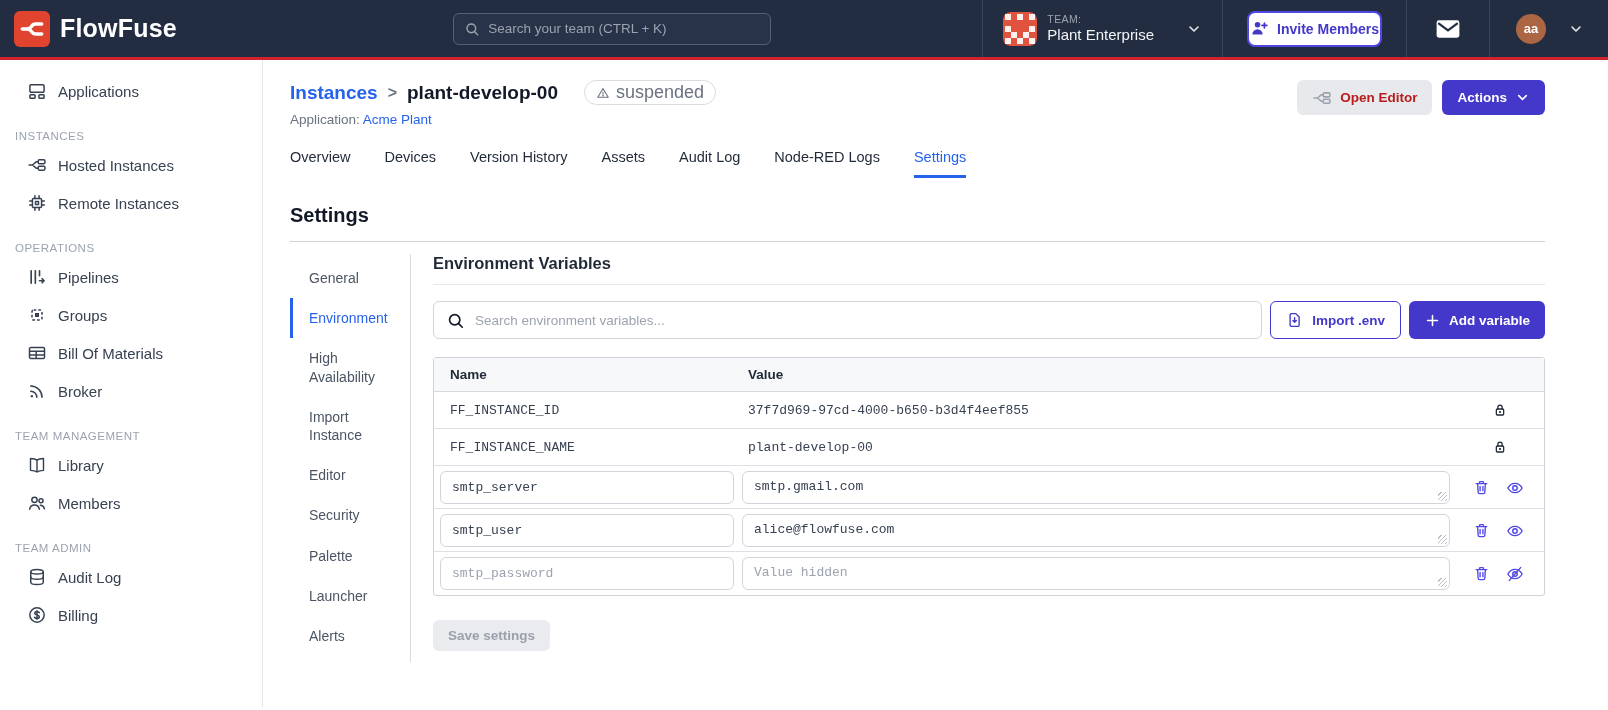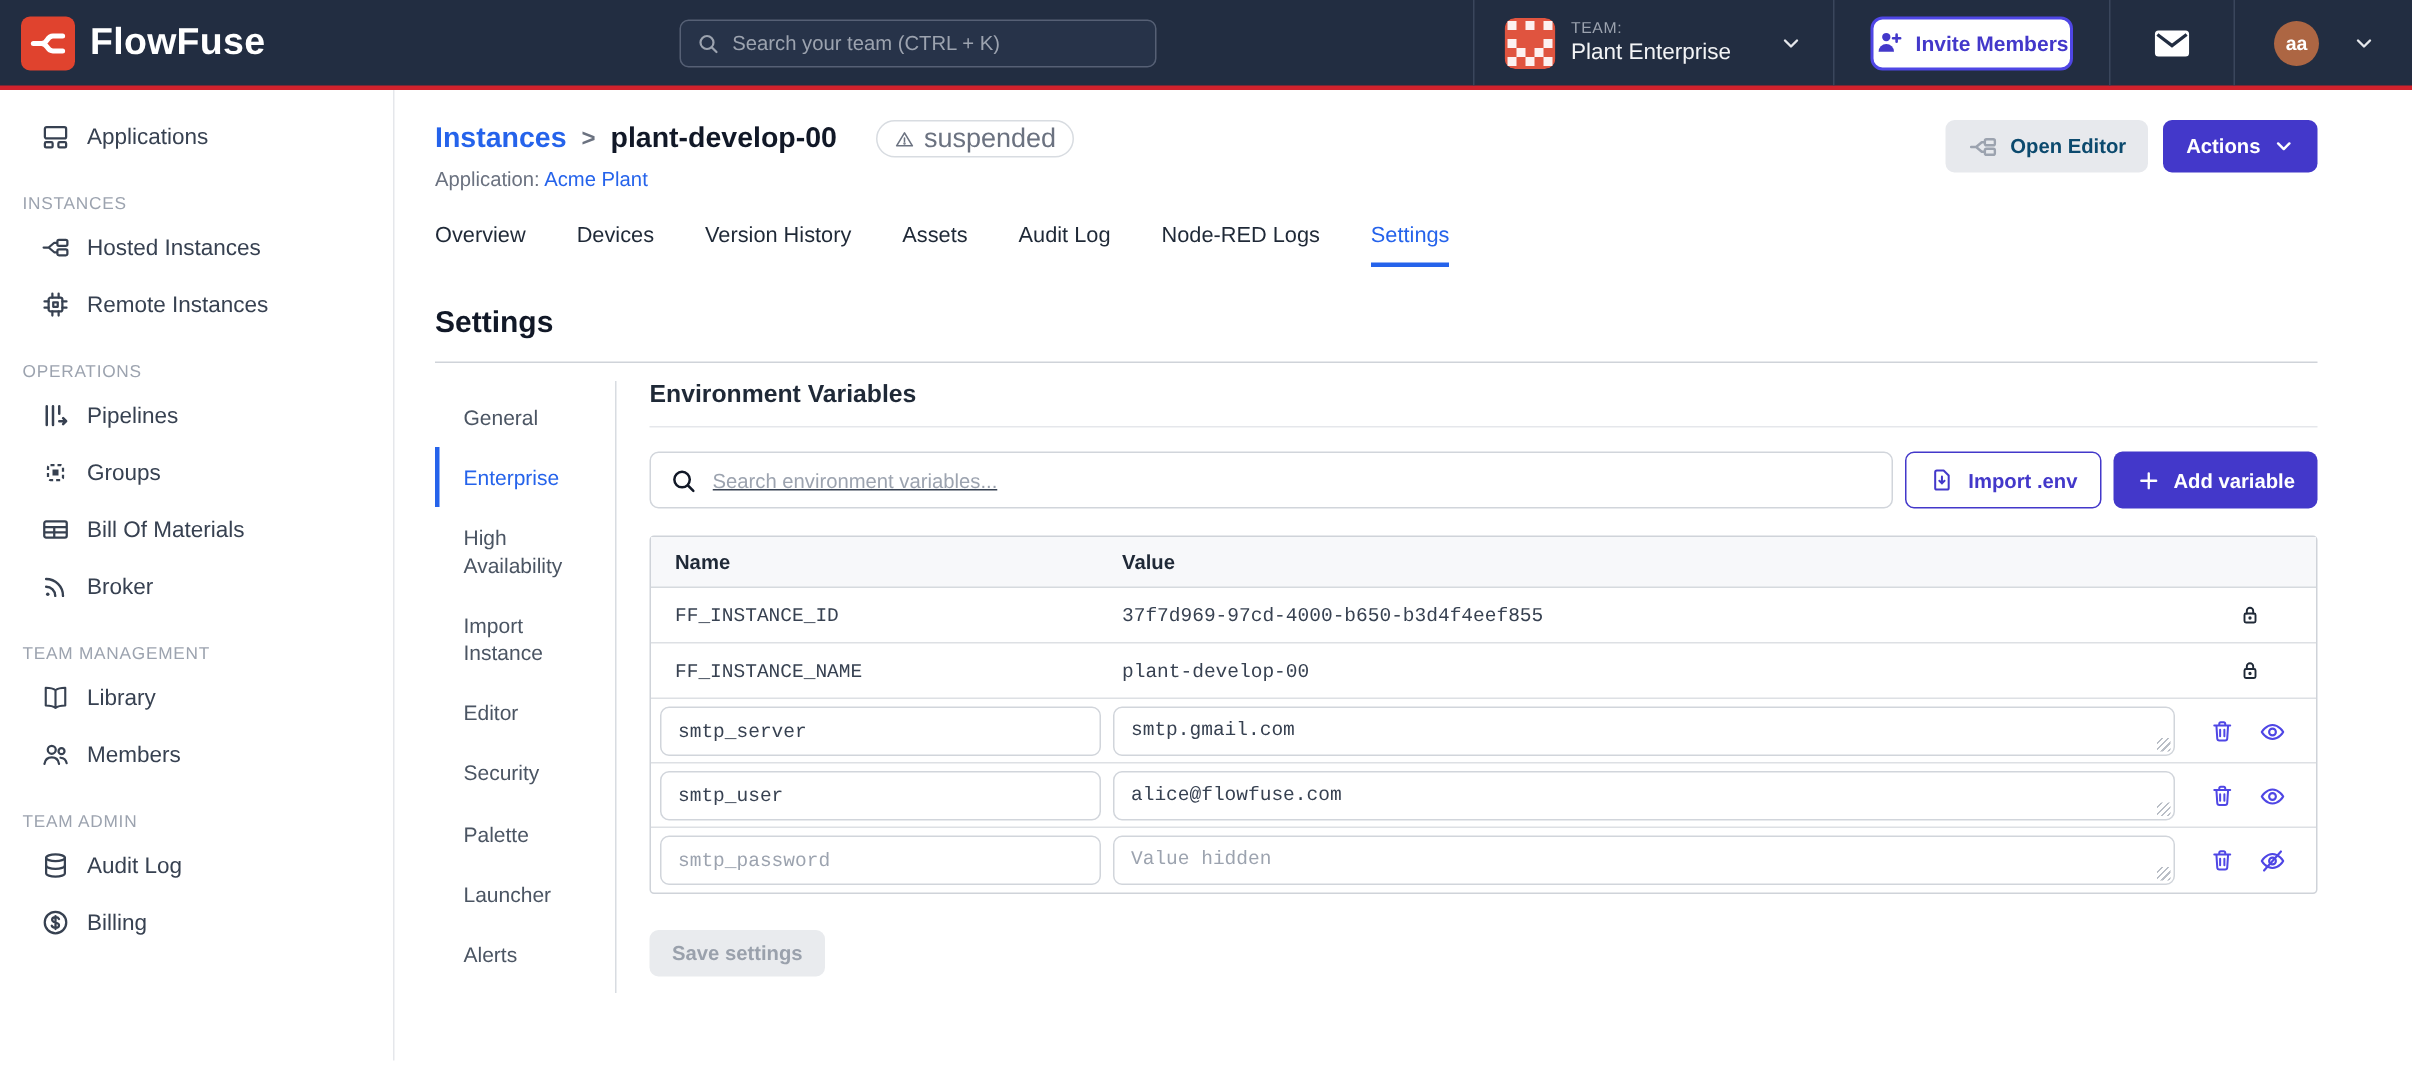--- a/index.html
+++ b/index.html
@@ -55,21 +55,21 @@
   .bc-sep { color:#6b7280; font-size:16px; font-weight:bold; }
   .bc-current { color:#111827; font-size:19px; font-weight:bold; }
   .badge { display:flex; align-items:center; gap:6px; border:1px solid #d8dce1; border-radius:13px;
            height:25px; padding:0 11px; color:#6b7280; font-size:18px; margin-left:16px; background:#fff; }
   .app-row { margin-top:7px; font-size:13.5px; color:#6b7280; }
   .app-row a { color:#2563eb; text-decoration:none; cursor:pointer; }
   .head-buttons { display:flex; gap:10px; }
   .btn { display:flex; align-items:center; gap:8px; height:35px; border-radius:6px;
          font-size:13.5px; font-weight:bold; padding:0 15px; cursor:pointer; border:none;
          font-family:"Liberation Sans",sans-serif; }
-  .btn-disabled { background:#e7e9ed; color:#0c4a6e; cursor:default; }
+  .btn-disabled { background:#e7e9ed; color:#b91c1c; cursor:default; }
   .btn-primary { background:#4338ca; color:#fff; }
 
   .tabs { display:flex; gap:34px; margin-top:22px; }
   .tab { font-size:14.5px; color:#1f2937; padding-bottom:10px; cursor:pointer; border-bottom:3px solid transparent; }
   .tab.active { color:#2563eb; border-bottom-color:#2563eb; }
 
   .settings-title { margin-top:26px; font-size:20px; font-weight:bold; color:#111827; }
   .settings-hr { margin-top:14px; border:none; border-top:1px solid #cfd3d9; }
 
   .settings-body { display:flex; margin-top:12px; }
@@ -78,21 +78,21 @@
                cursor:pointer; line-height:1.3; }
   .snav-item.active { color:#2563eb; border-left-color:#2563eb; }
 
   .env-panel { flex:1; margin-left:22px; }
   .env-title { font-size:16.5px; font-weight:bold; color:#1f2937; padding-bottom:11px;
                border-bottom:1px solid #e5e7eb; }
   .env-controls { display:flex; gap:8px; margin-top:16px; }
   .env-search { flex:1; height:38px; border:1px solid #d1d5db; border-radius:6px; background:#fff;
                 display:flex; align-items:center; gap:10px; padding:0 12px; }
   .env-search input { flex:1; border:none; outline:none; font-size:13.5px; color:#374151;
-                      font-family:"Liberation Sans",sans-serif;text-decoration:underline; }
+                      font-family:"Liberation Sans",sans-serif; }
   .env-search input::placeholder { color:#9ca3af; }
   .btn-outline { background:#fff; color:#4338ca; border:1.5px solid #4338ca; height:38px; }
   .btn-add { height:38px; }
 
   .env-table { margin-top:18px; border:1px solid #cfd3d9; border-radius:3px; background:#fff; }
   .t-grid { display:grid; grid-template-columns:302px 1fr 88px; align-items:center; }
   .t-head { background:#f7f8fa; height:34px; border-bottom:1px solid #d6dade;
             font-size:13.5px; font-weight:bold; color:#1f2937; }
   .t-head .c-name { padding-left:16px; }
   .t-head .c-value { padding-left:12px; }
@@ -356,21 +356,21 @@
       <div class="tab">Node-RED Logs</div>
       <div class="tab active">Settings</div>
     </div>
 
     <h2 class="settings-title">Settings</h2>
     <hr class="settings-hr">
 
     <div class="settings-body">
       <div class="settings-nav">
         <div class="snav-item">General</div>
-        <div class="snav-item active">Enterprise</div>
+        <div class="snav-item active">Environment</div>
         <div class="snav-item">High Availability</div>
         <div class="snav-item">Import Instance</div>
         <div class="snav-item">Editor</div>
         <div class="snav-item">Security</div>
         <div class="snav-item">Palette</div>
         <div class="snav-item">Launcher</div>
         <div class="snav-item">Alerts</div>
       </div>
 
       <div class="env-panel">

